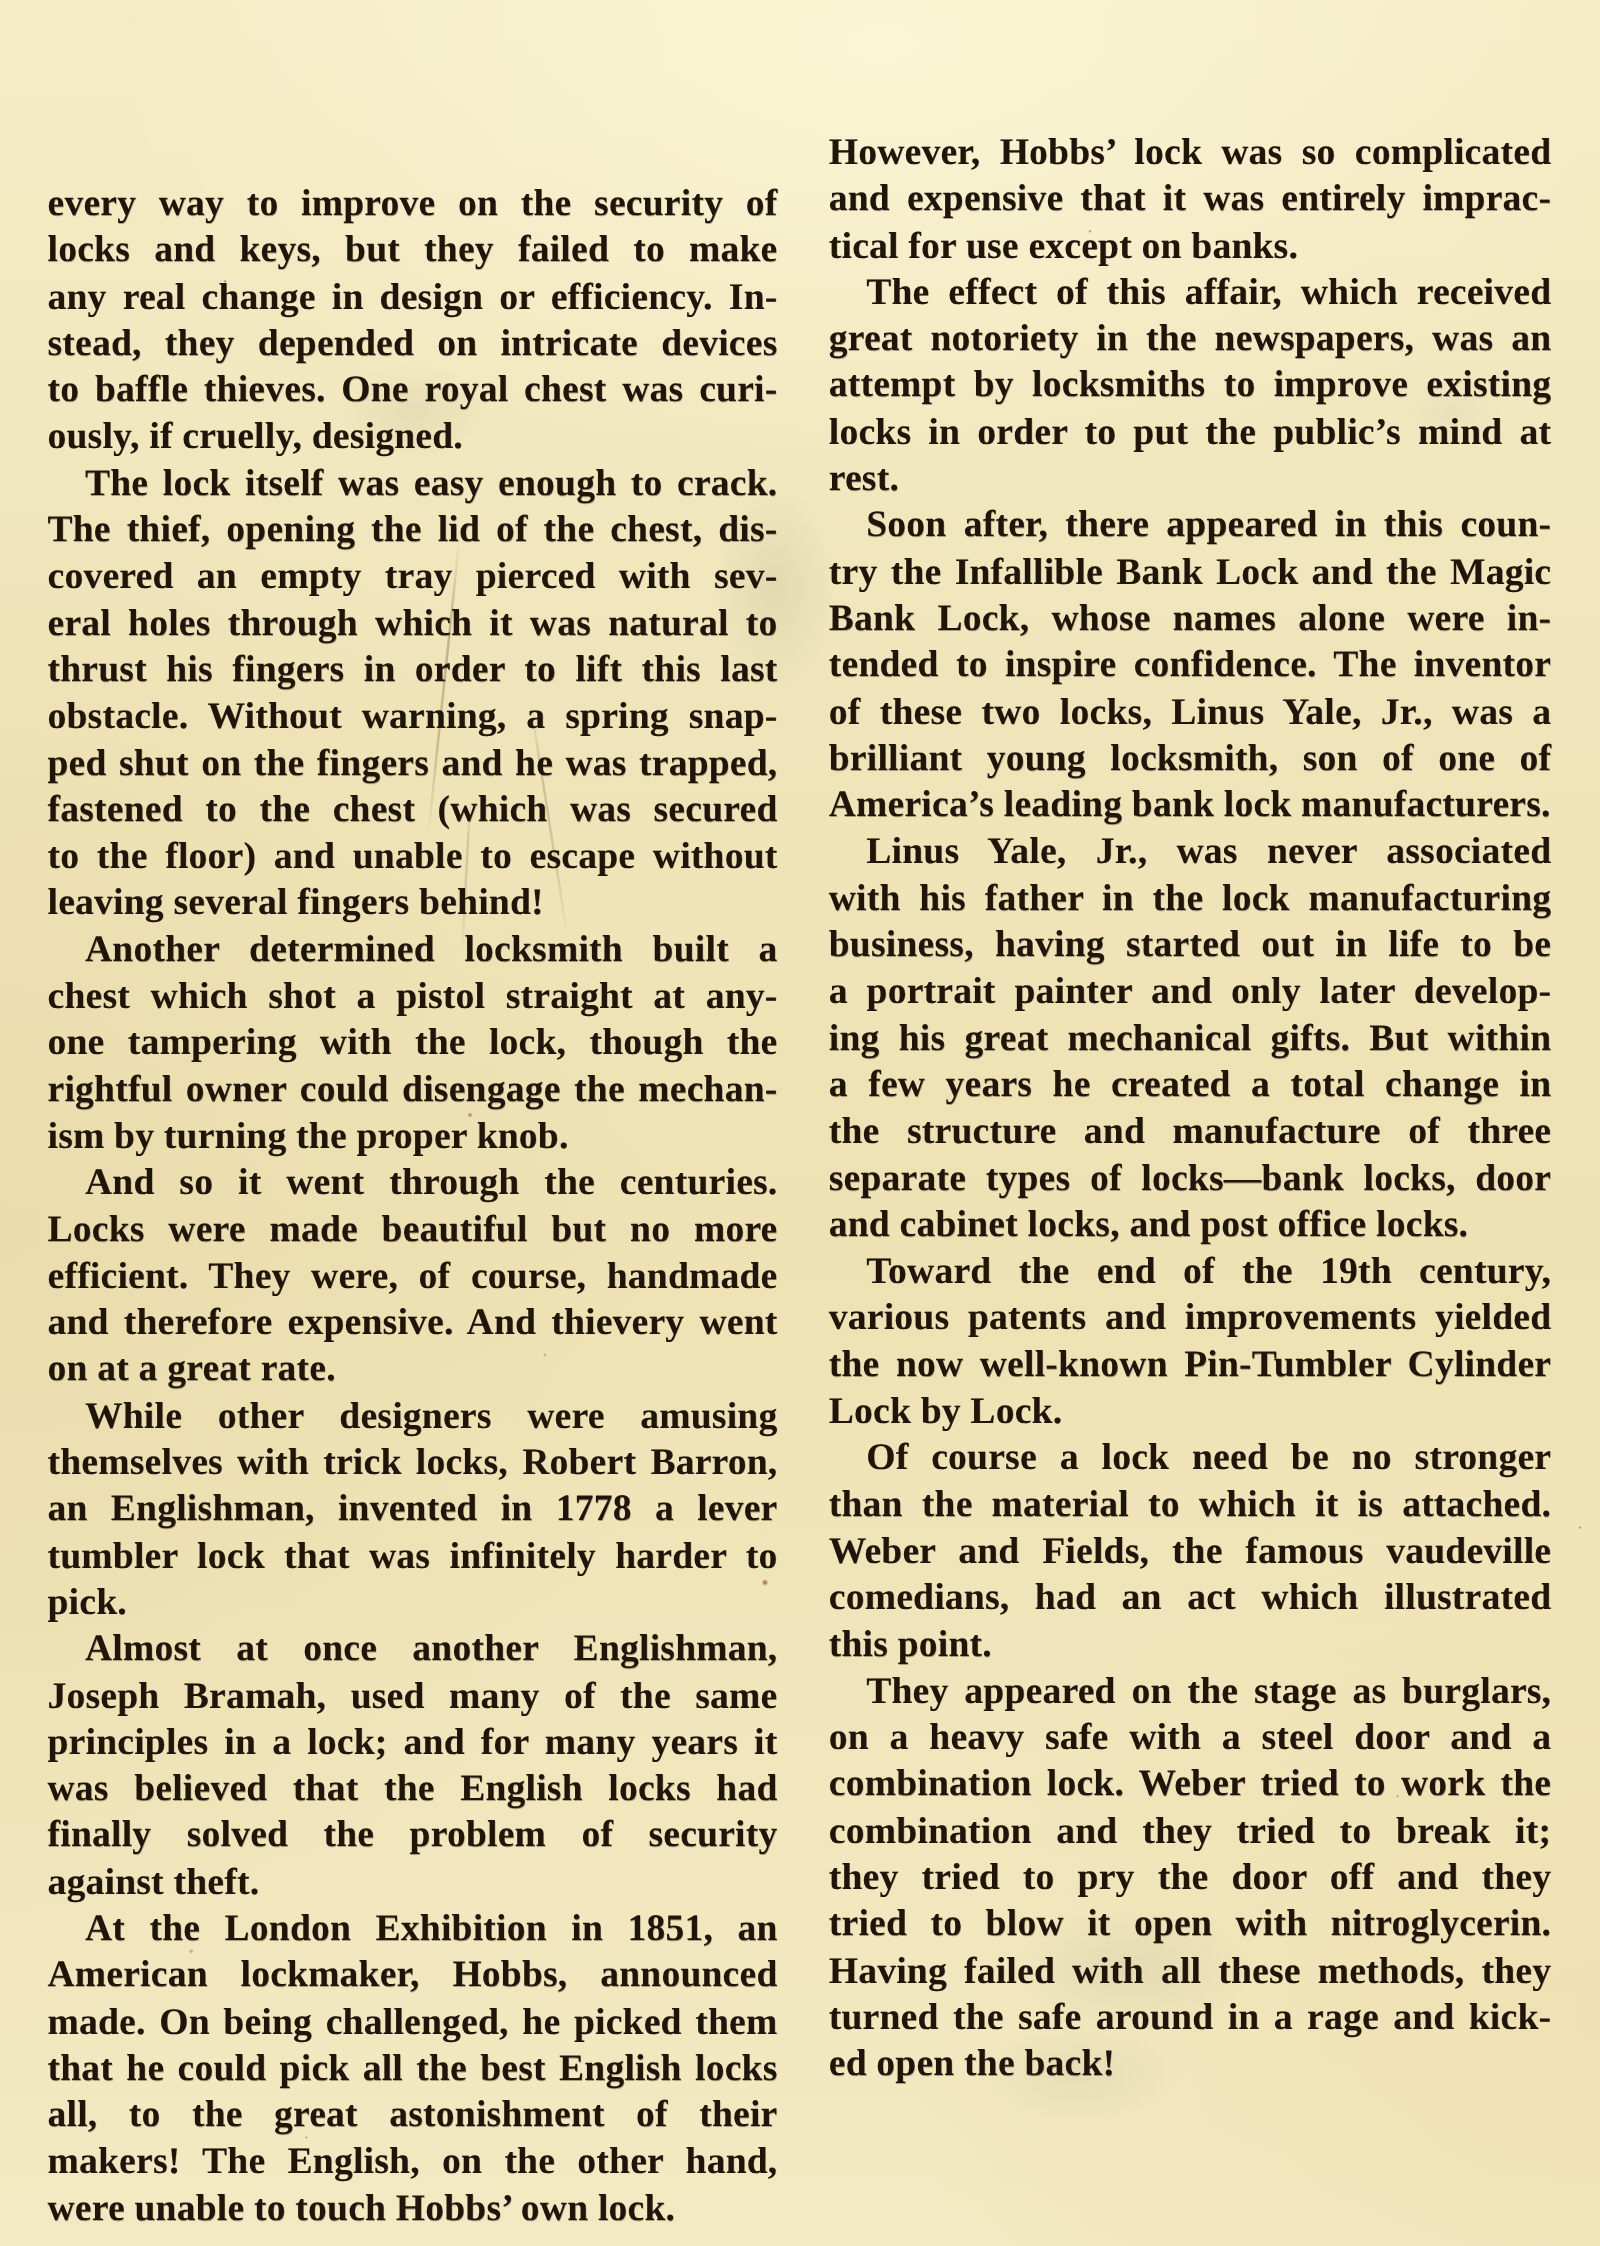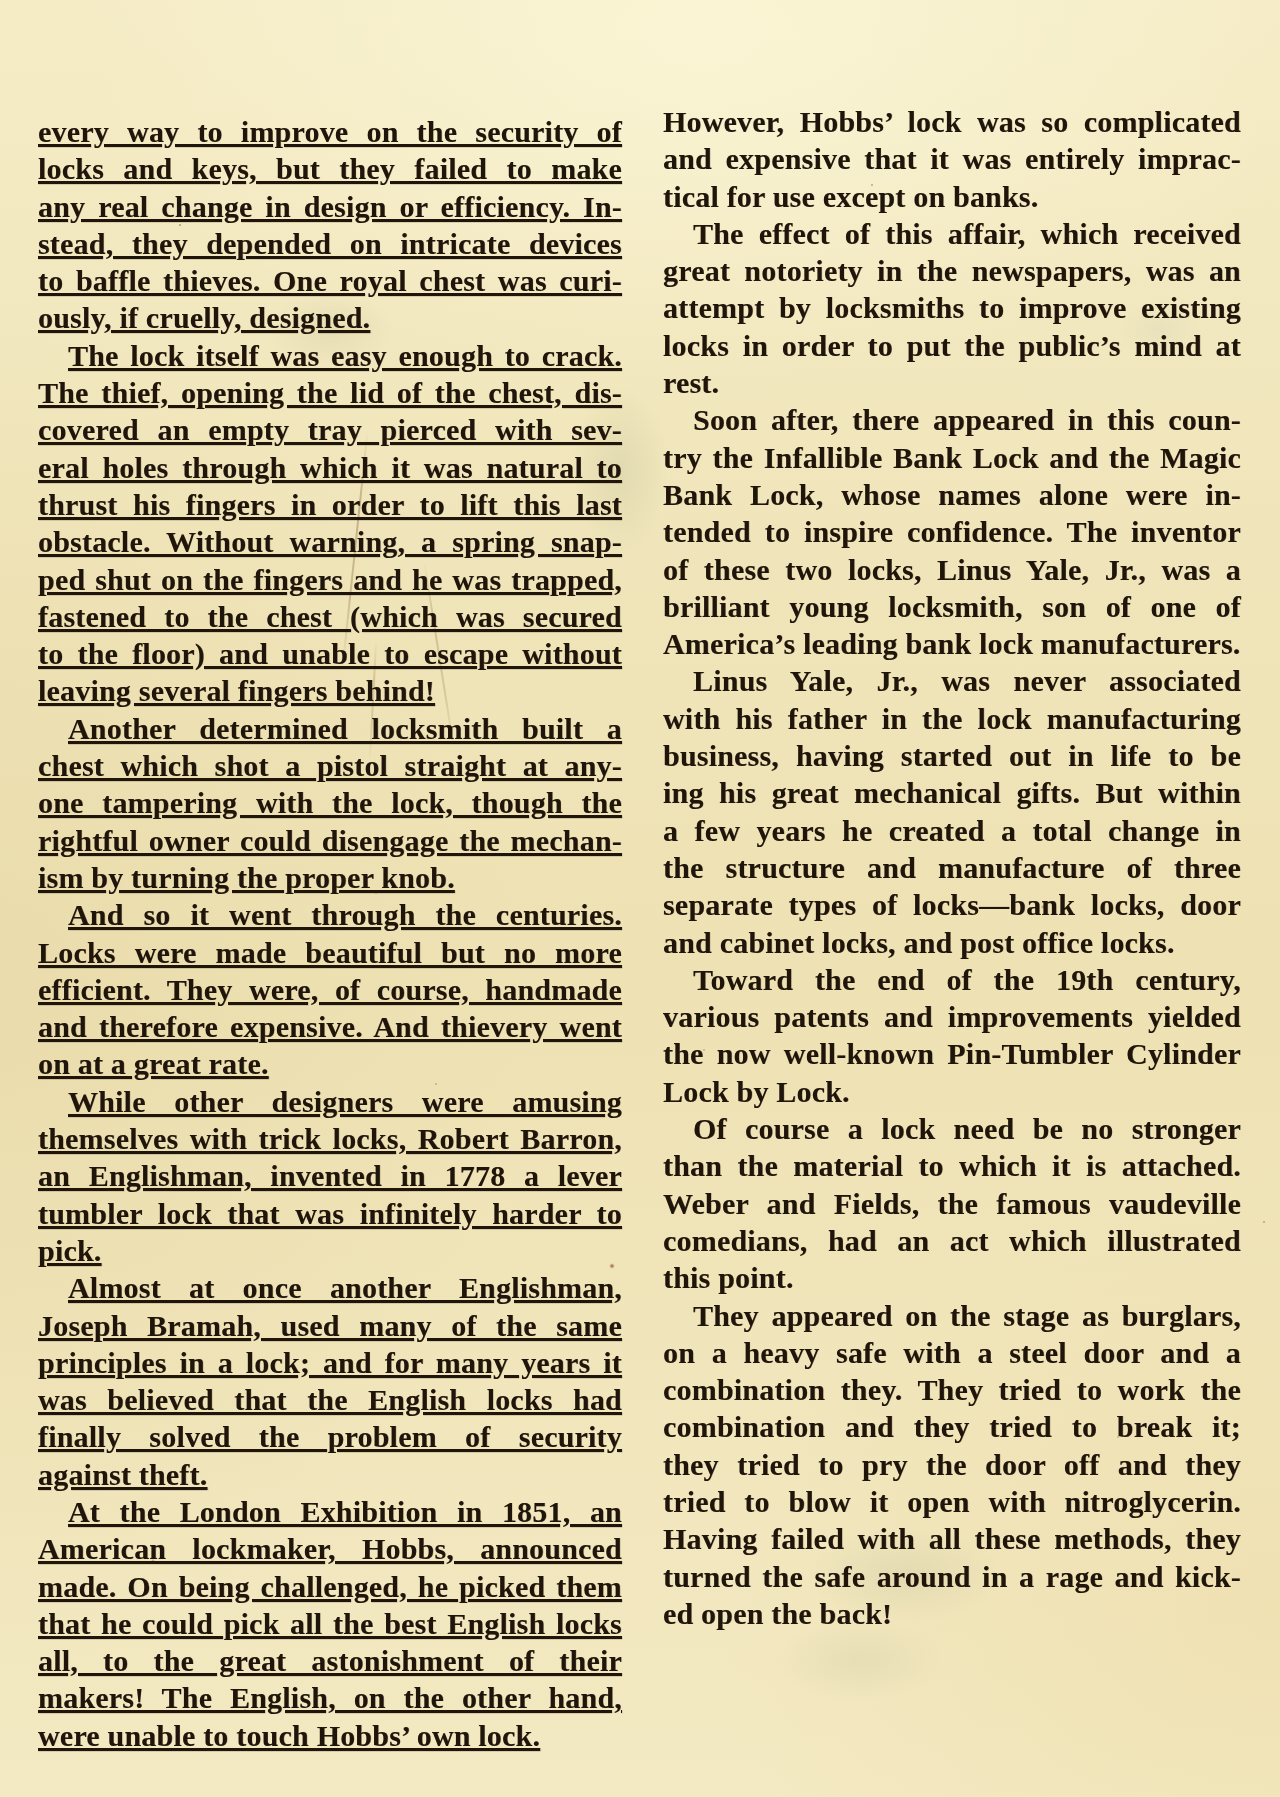--- a/index.html
+++ b/index.html
@@ -45,21 +45,21 @@
 
   .col{
     position:absolute;
     font-weight:700;
     font-size:30px;
     line-height:37.3px;
     color:#20150a;
     letter-spacing:.2px;
     text-shadow:.4px .4px 0 rgba(32,21,10,.35);
   }
-  #col-left{left:38px;top:113px;width:584px;text-decoration:underline;}
+  #col-left{left:38px;top:144px;width:584px;}
   #col-right{left:663px;top:103px;width:578px;}
   .line{text-align:justify;text-align-last:justify;white-space:normal;}
   .line.para-end{text-align-last:left;}
   .line.indent{padding-left:30px;}
 </style>
 </head>
 <body>
 
 <div id="page">
   <div class="texture"></div>
@@ -145,20 +145,21 @@
         <div class="line">Bank Lock, whose names alone were in-</div>
         <div class="line">tended to inspire confidence. The inventor</div>
         <div class="line">of these two locks, Linus Yale, Jr., was a</div>
         <div class="line">brilliant young locksmith, son of one of</div>
         <div class="line para-end">America’s leading bank lock manufacturers.</div>
       </div>
       <div class="paragraph">
         <div class="line indent">Linus Yale, Jr., was never associated</div>
         <div class="line">with his father in the lock manufacturing</div>
         <div class="line">business, having started out in life to be</div>
+        <div class="line">a portrait painter and only later develop-</div>
         <div class="line">ing his great mechanical gifts. But within</div>
         <div class="line">a few years he created a total change in</div>
         <div class="line">the structure and manufacture of three</div>
         <div class="line">separate types of locks—bank locks, door</div>
         <div class="line para-end">and cabinet locks, and post office locks.</div>
       </div>
       <div class="paragraph">
         <div class="line indent">Toward the end of the 19th century,</div>
         <div class="line">various patents and improvements yielded</div>
         <div class="line">the now well-known Pin-Tumbler Cylinder</div>
@@ -167,21 +168,21 @@
       <div class="paragraph">
         <div class="line indent">Of course a lock need be no stronger</div>
         <div class="line">than the material to which it is attached.</div>
         <div class="line">Weber and Fields, the famous vaudeville</div>
         <div class="line">comedians, had an act which illustrated</div>
         <div class="line para-end">this point.</div>
       </div>
       <div class="paragraph">
         <div class="line indent">They appeared on the stage as burglars,</div>
         <div class="line">on a heavy safe with a steel door and a</div>
-        <div class="line">combination they. They tried to work the</div>
+        <div class="line">combination lock. Weber tried to work the</div>
         <div class="line">combination and they tried to break it;</div>
         <div class="line">they tried to pry the door off and they</div>
         <div class="line">tried to blow it open with nitroglycerin.</div>
         <div class="line">Having failed with all these methods, they</div>
         <div class="line">turned the safe around in a rage and kick-</div>
         <div class="line para-end">ed open the back!</div>
       </div>
     </div>
 </div>
 

